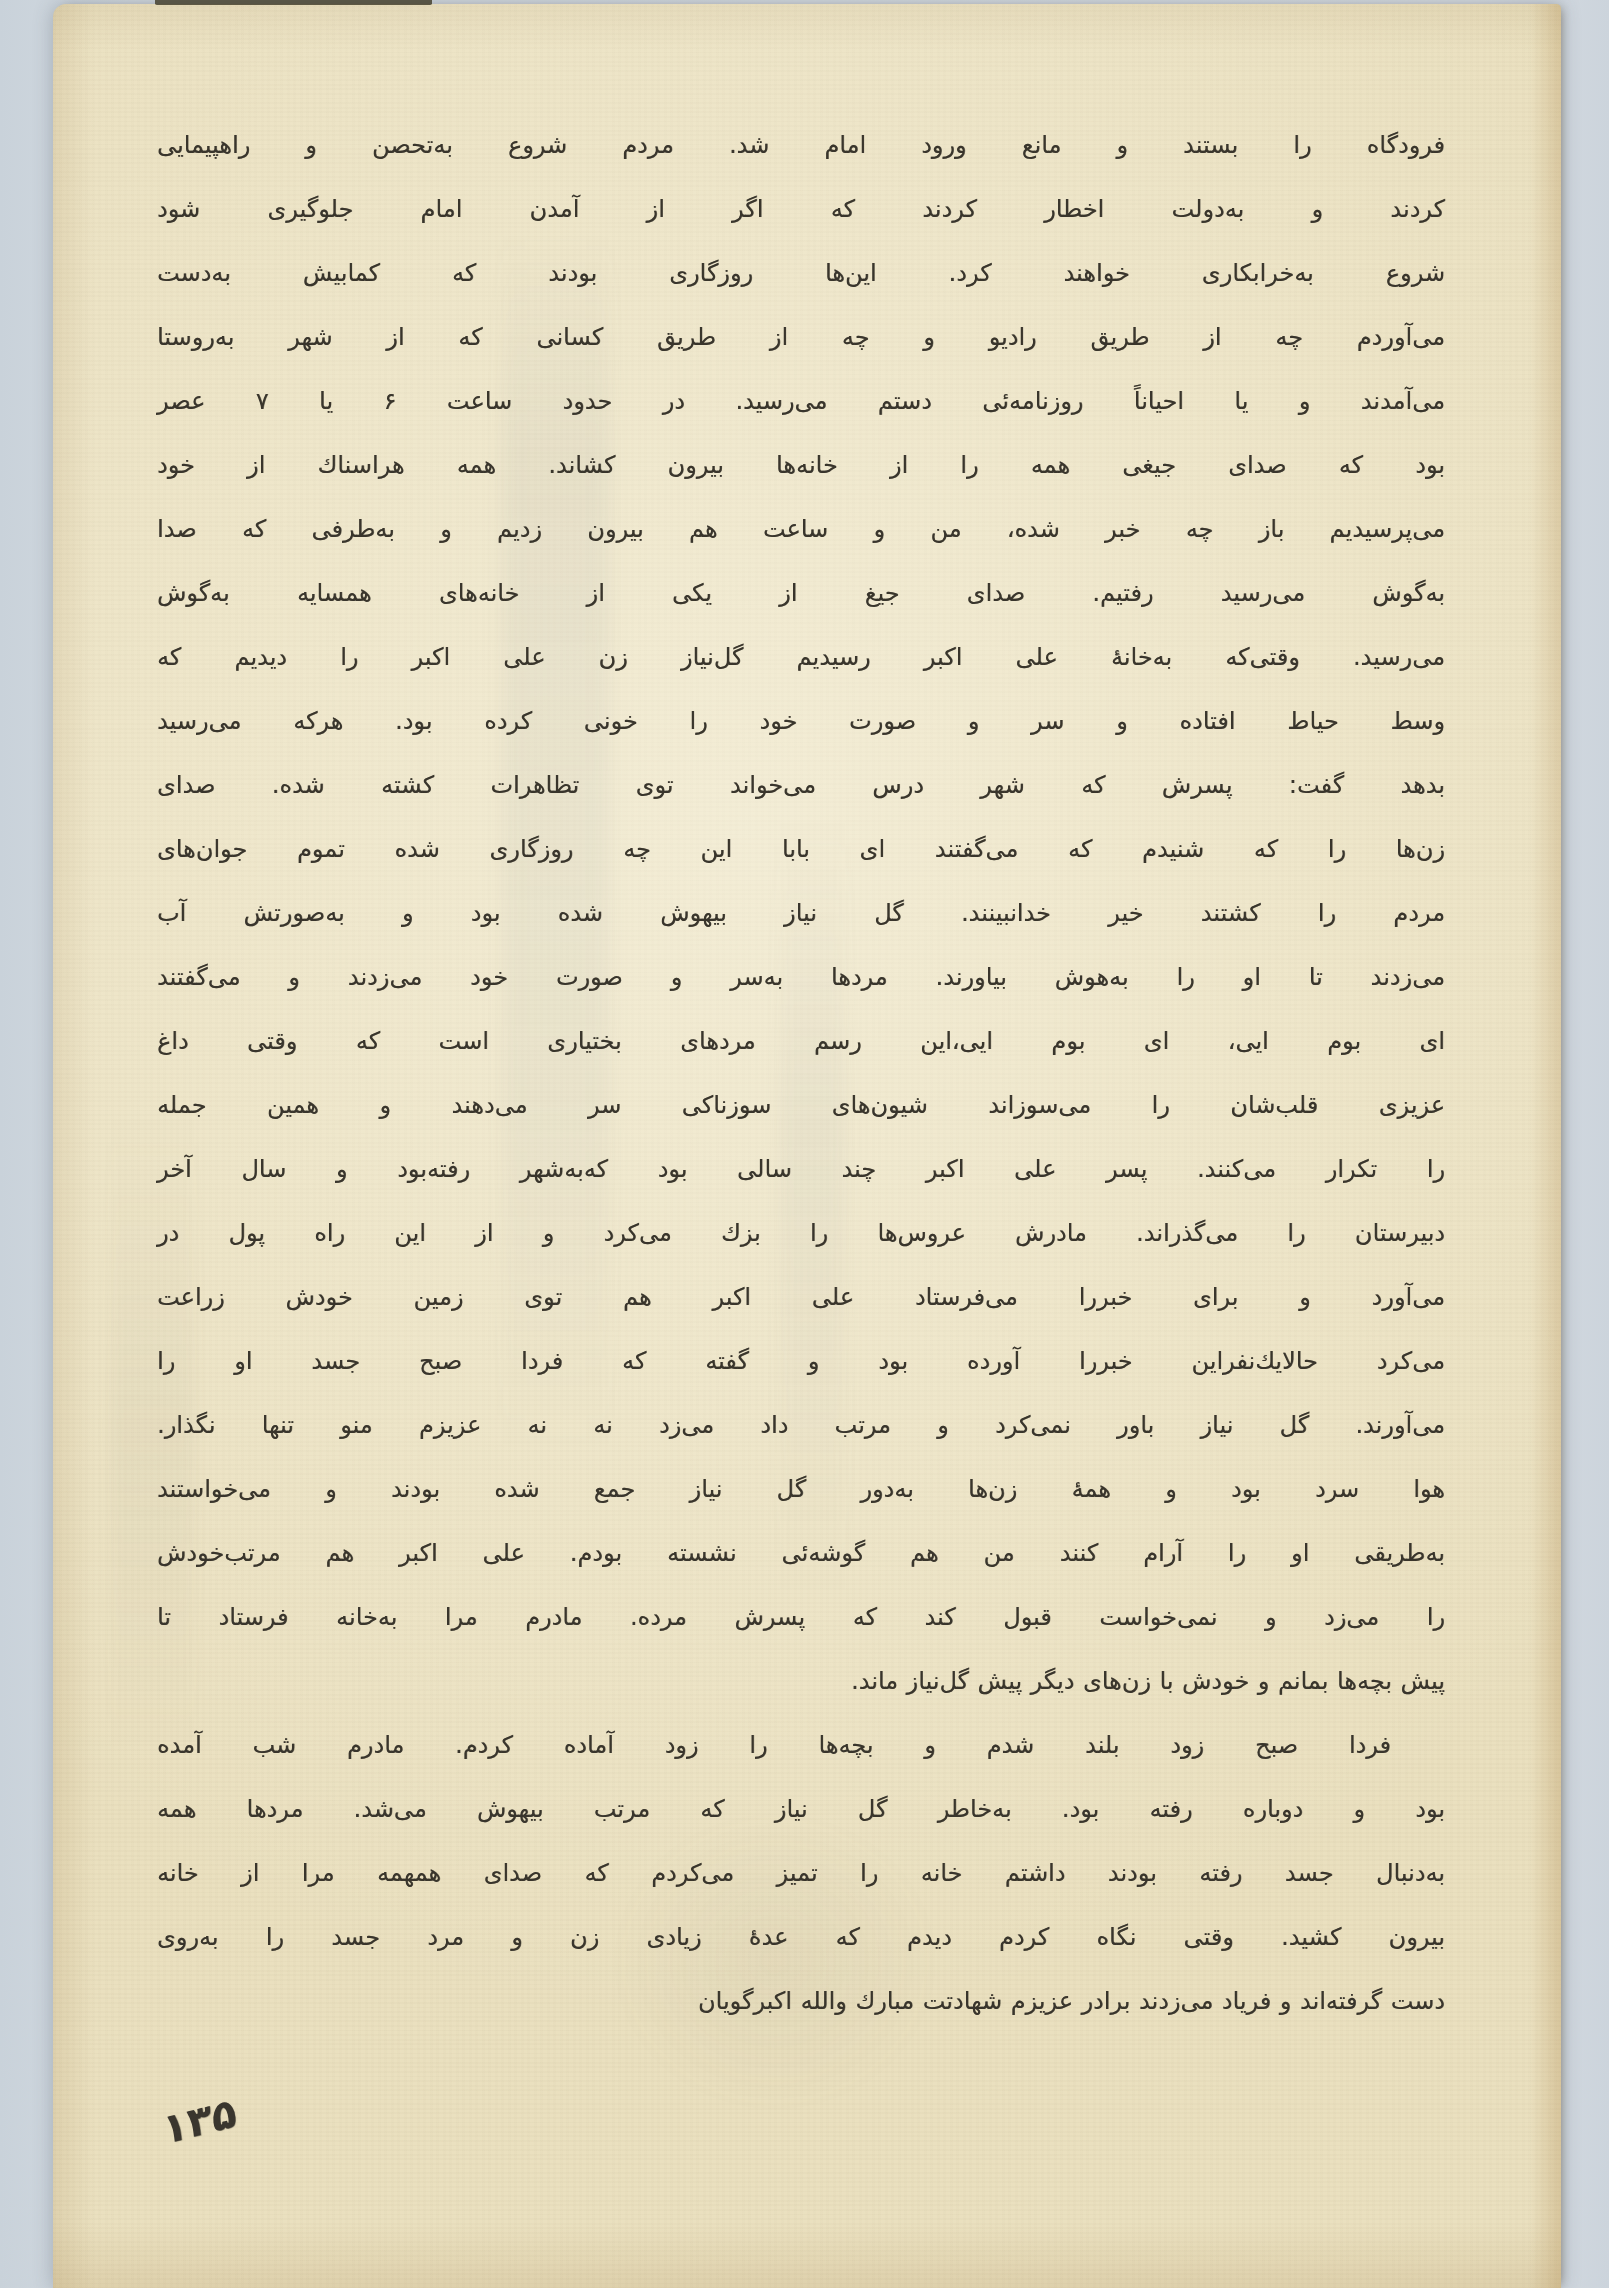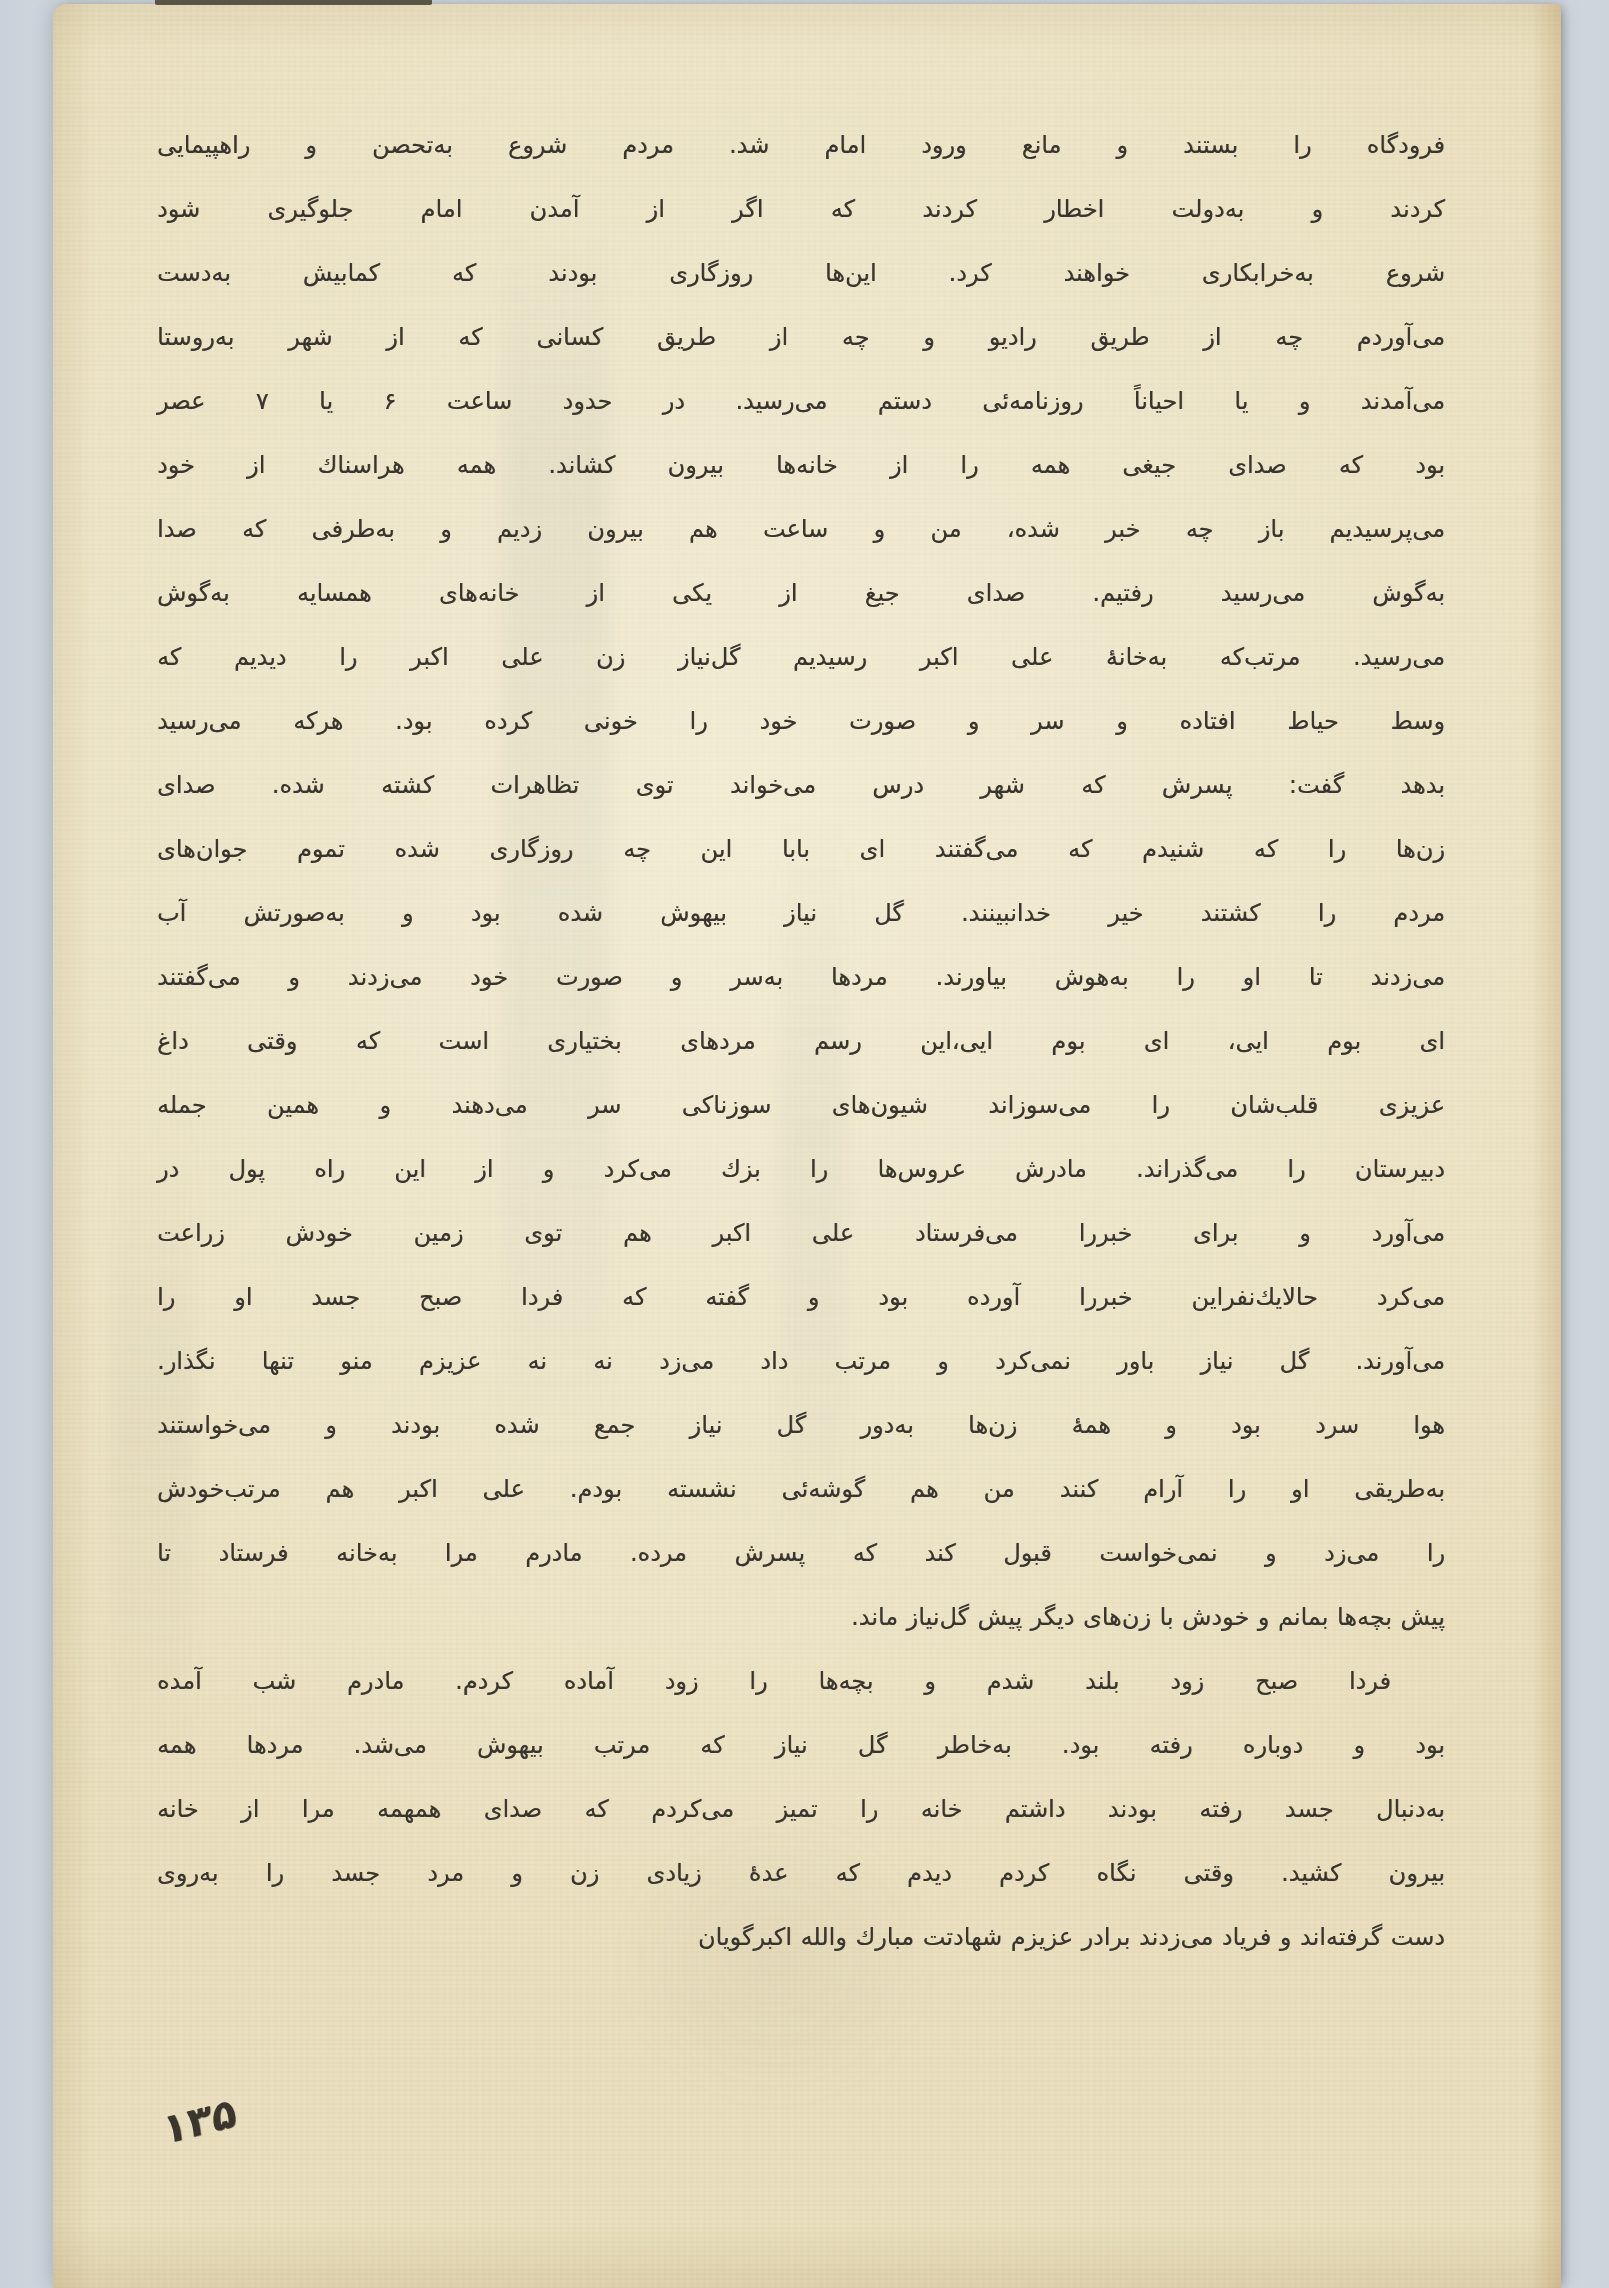--- a/index.html
+++ b/index.html
@@ -74,28 +74,29 @@
 
 <div class="text-block">
   <div class="ln">فرودگاه را بستند و مانع ورود امام شد. مردم شروع به‌تحصن و راهپیمایی</div>
   <div class="ln">کردند و به‌دولت اخطار کردند که اگر از آمدن امام جلوگیری شود</div>
   <div class="ln">شروع به‌خرابکاری خواهند کرد. این‌ها روزگاری بودند که کمابیش به‌دست</div>
   <div class="ln">می‌آوردم چه از طریق رادیو و چه از طریق کسانی که از شهر به‌روستا</div>
   <div class="ln">می‌آمدند و یا احیاناً روزنامه‌ئی دستم می‌رسید. در حدود ساعت ۶ یا ۷ عصر</div>
   <div class="ln">بود که صدای جیغی همه را از خانه‌ها بیرون کشاند. همه هراسناك از خود</div>
   <div class="ln">می‌پرسیدیم باز چه خبر شده، من و ساعت هم بیرون زدیم و به‌طرفی که صدا</div>
   <div class="ln">به‌گوش می‌رسید رفتیم. صدای جیغ از یکی از خانه‌های همسایه به‌گوش</div>
-  <div class="ln">می‌رسید. مرتب‌که به‌خانۀ علی اکبر رسیدیم گل‌نیاز زن علی اکبر را دیدیم که</div>
+  <div class="ln">می‌رسید. وقتی‌که به‌خانۀ علی اکبر رسیدیم گل‌نیاز زن علی اکبر را دیدیم که</div>
   <div class="ln">وسط حیاط افتاده و سر و صورت خود را خونی کرده بود. هرکه می‌رسید</div>
   <div class="ln">بدهد گفت: پسرش که شهر درس می‌خواند توی تظاهرات کشته شده. صدای</div>
   <div class="ln">زن‌ها را که شنیدم که می‌گفتند ای بابا این چه روزگاری شده تموم جوان‌های</div>
   <div class="ln">مردم را کشتند خیر خدانبینند. گل نیاز بیهوش شده بود و به‌صورتش آب</div>
   <div class="ln">می‌زدند تا او را به‌هوش بیاورند. مردها به‌سر و صورت خود می‌زدند و می‌گفتند</div>
   <div class="ln">ای بوم ایی، ای بوم ایی،این رسم مردهای بختیاری است که وقتی داغ</div>
   <div class="ln">عزیزی قلب‌شان را می‌سوزاند شیون‌های سوزناکی سر می‌دهند و همین جمله</div>
+  <div class="ln">را تکرار می‌کنند. پسر علی اکبر چند سالی بود که‌به‌شهر رفته‌بود و سال آخر</div>
   <div class="ln">دبیرستان را می‌گذراند. مادرش عروس‌ها را بزك می‌کرد و از این راه پول در</div>
   <div class="ln">می‌آورد و برای خبررا می‌فرستاد علی اکبر هم توی زمین خودش زراعت</div>
   <div class="ln">می‌کرد حالایك‌نفراین خبررا آورده بود و گفته که فردا صبح جسد او را</div>
   <div class="ln">می‌آورند. گل نیاز باور نمی‌کرد و مرتب داد می‌زد نه نه عزیزم منو تنها نگذار.</div>
   <div class="ln">هوا سرد بود و همۀ زن‌ها به‌دور گل نیاز جمع شده بودند و می‌خواستند</div>
   <div class="ln">به‌طریقی او را آرام کنند من هم گوشه‌ئی نشسته بودم. علی اکبر هم مرتب‌خودش</div>
   <div class="ln">را می‌زد و نمی‌خواست قبول کند که پسرش مرده. مادرم مرا به‌خانه فرستاد تا</div>
   <div class="ln end">پیش بچه‌ها بمانم و خودش با زن‌های دیگر پیش گل‌نیاز ماند.</div>
   <div class="ln ind">فردا صبح زود بلند شدم و بچه‌ها را زود آماده کردم. مادرم شب آمده</div>
   <div class="ln">بود و دوباره رفته بود. به‌خاطر گل نیاز که مرتب بیهوش می‌شد. مردها همه</div>

